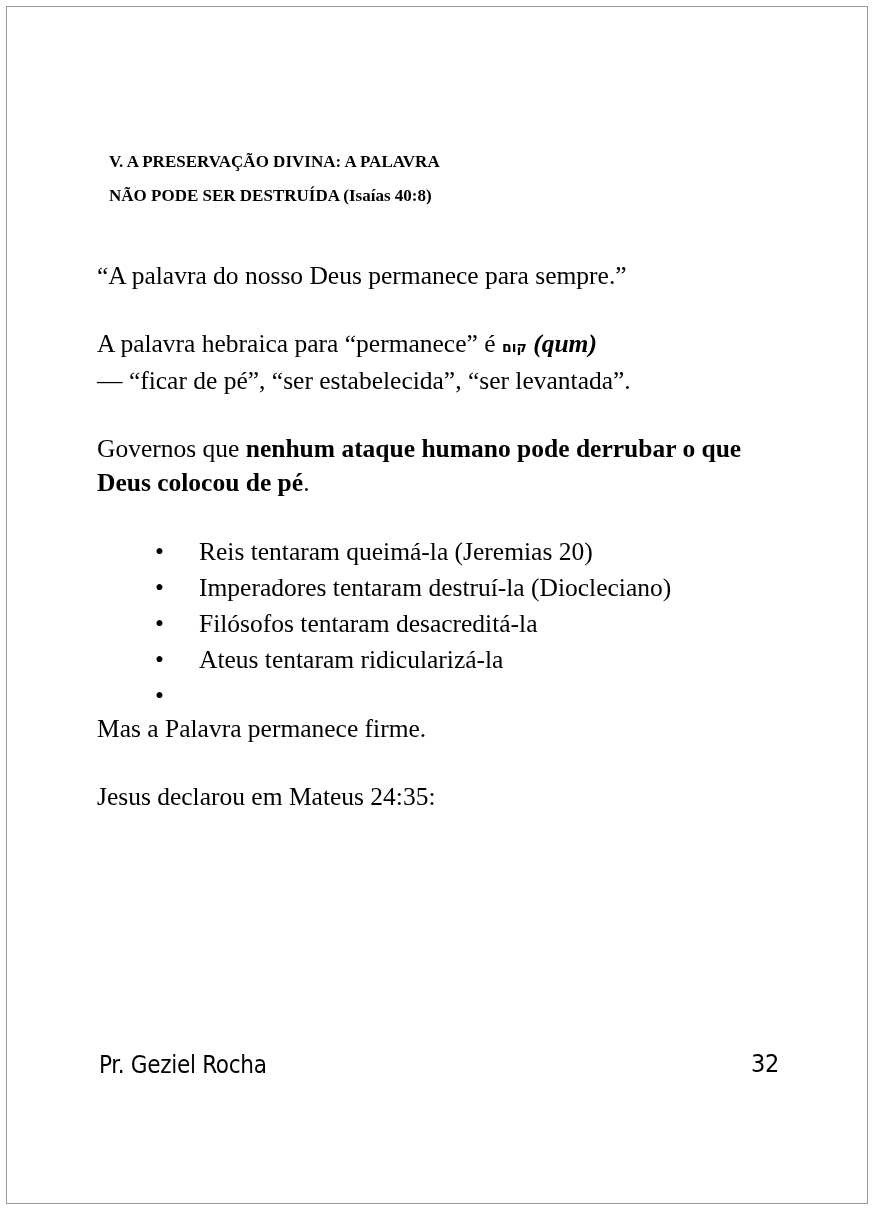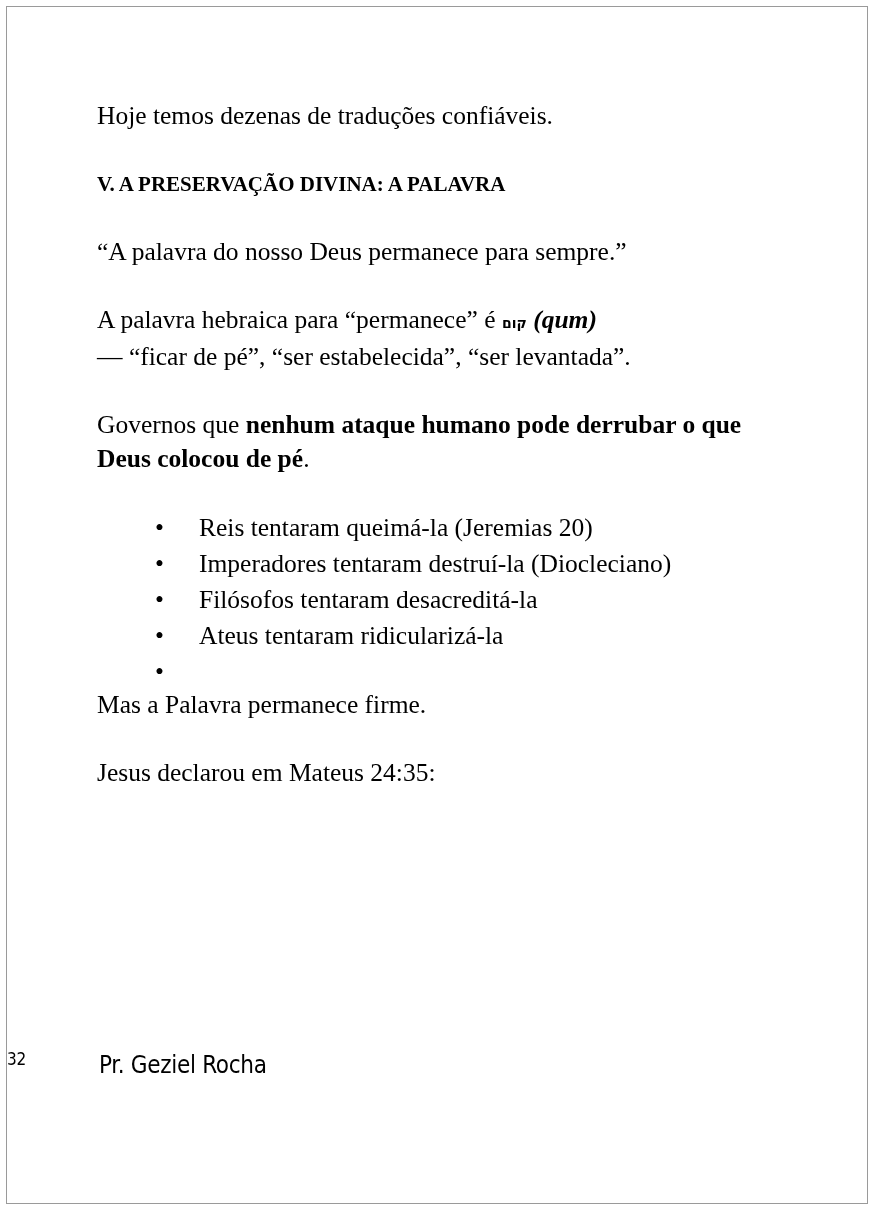--- a/index.html
+++ b/index.html
@@ -31,22 +31,22 @@
     width: 700px;
   }
   p.body-line {
     margin: 0;
     font-size: 25.5px;
     line-height: 34px;
     font-family: "Liberation Serif", "DejaVu Serif", serif;
   }
   .gap-para { height: 34px; }
   h2.section-heading {
-    margin: 0;
-    font-size: 21px;
+    margin: 12px;
+    font-size: 17px;
     line-height: 34px;
     font-weight: bold;
     font-family: "Liberation Serif", "DejaVu Serif", serif;
   }
   .hebrew {
     font-family: "DejaVu Sans", sans-serif;
     font-size: 14px;
     direction: rtl;
     unicode-bidi: isolate;
     font-weight: bold;
@@ -74,47 +74,47 @@
     left: 58px;
     top: 0;
     font-size: 25.5px;
     line-height: 36px;
   }
   .footer-pagenum {
     position: absolute;
     left: 0;
     top: 1042px;
     width: 772px;
-    text-align: left;
+    text-align: right;
     font-family: "DejaVu Sans Condensed", "Liberation Sans Narrow", "Liberation Sans", sans-serif;
-    font-size: 17px;
+    font-size: 25px;
     letter-spacing: -0.3px;
   }
   .footer-byline {
     position: absolute;
     left: 92px;
     top: 1044px;
     font-family: "DejaVu Sans Condensed", "Liberation Sans Narrow", "Liberation Sans", sans-serif;
     font-size: 24px;
     letter-spacing: -0.3px;
   }
 </style>
 </head>
 <body>
 
 <div class="page">
 
   <div class="content">
 
-    <p class="body-line">Hoje temos dezenas de traduções confiáveis.</p>
 
     <div class="gap-para"></div>
 
     <h2 class="section-heading">
       <span>V. A PRESERVAÇÃO DIVINA: A PALAVRA</span><br>
+      <span>NÃO PODE SER DESTRUÍDA (Isaías 40:8)</span>
     </h2>
 
     <div class="gap-para"></div>
 
     <p class="body-line">“A palavra do nosso Deus permanece para sempre.”</p>
 
     <div class="gap-para"></div>
 
     <p class="body-line">
       <span>A palavra hebraica para “permanece” é </span><span class="hebrew">קום</span> <span class="translit">(qum)</span><br>

